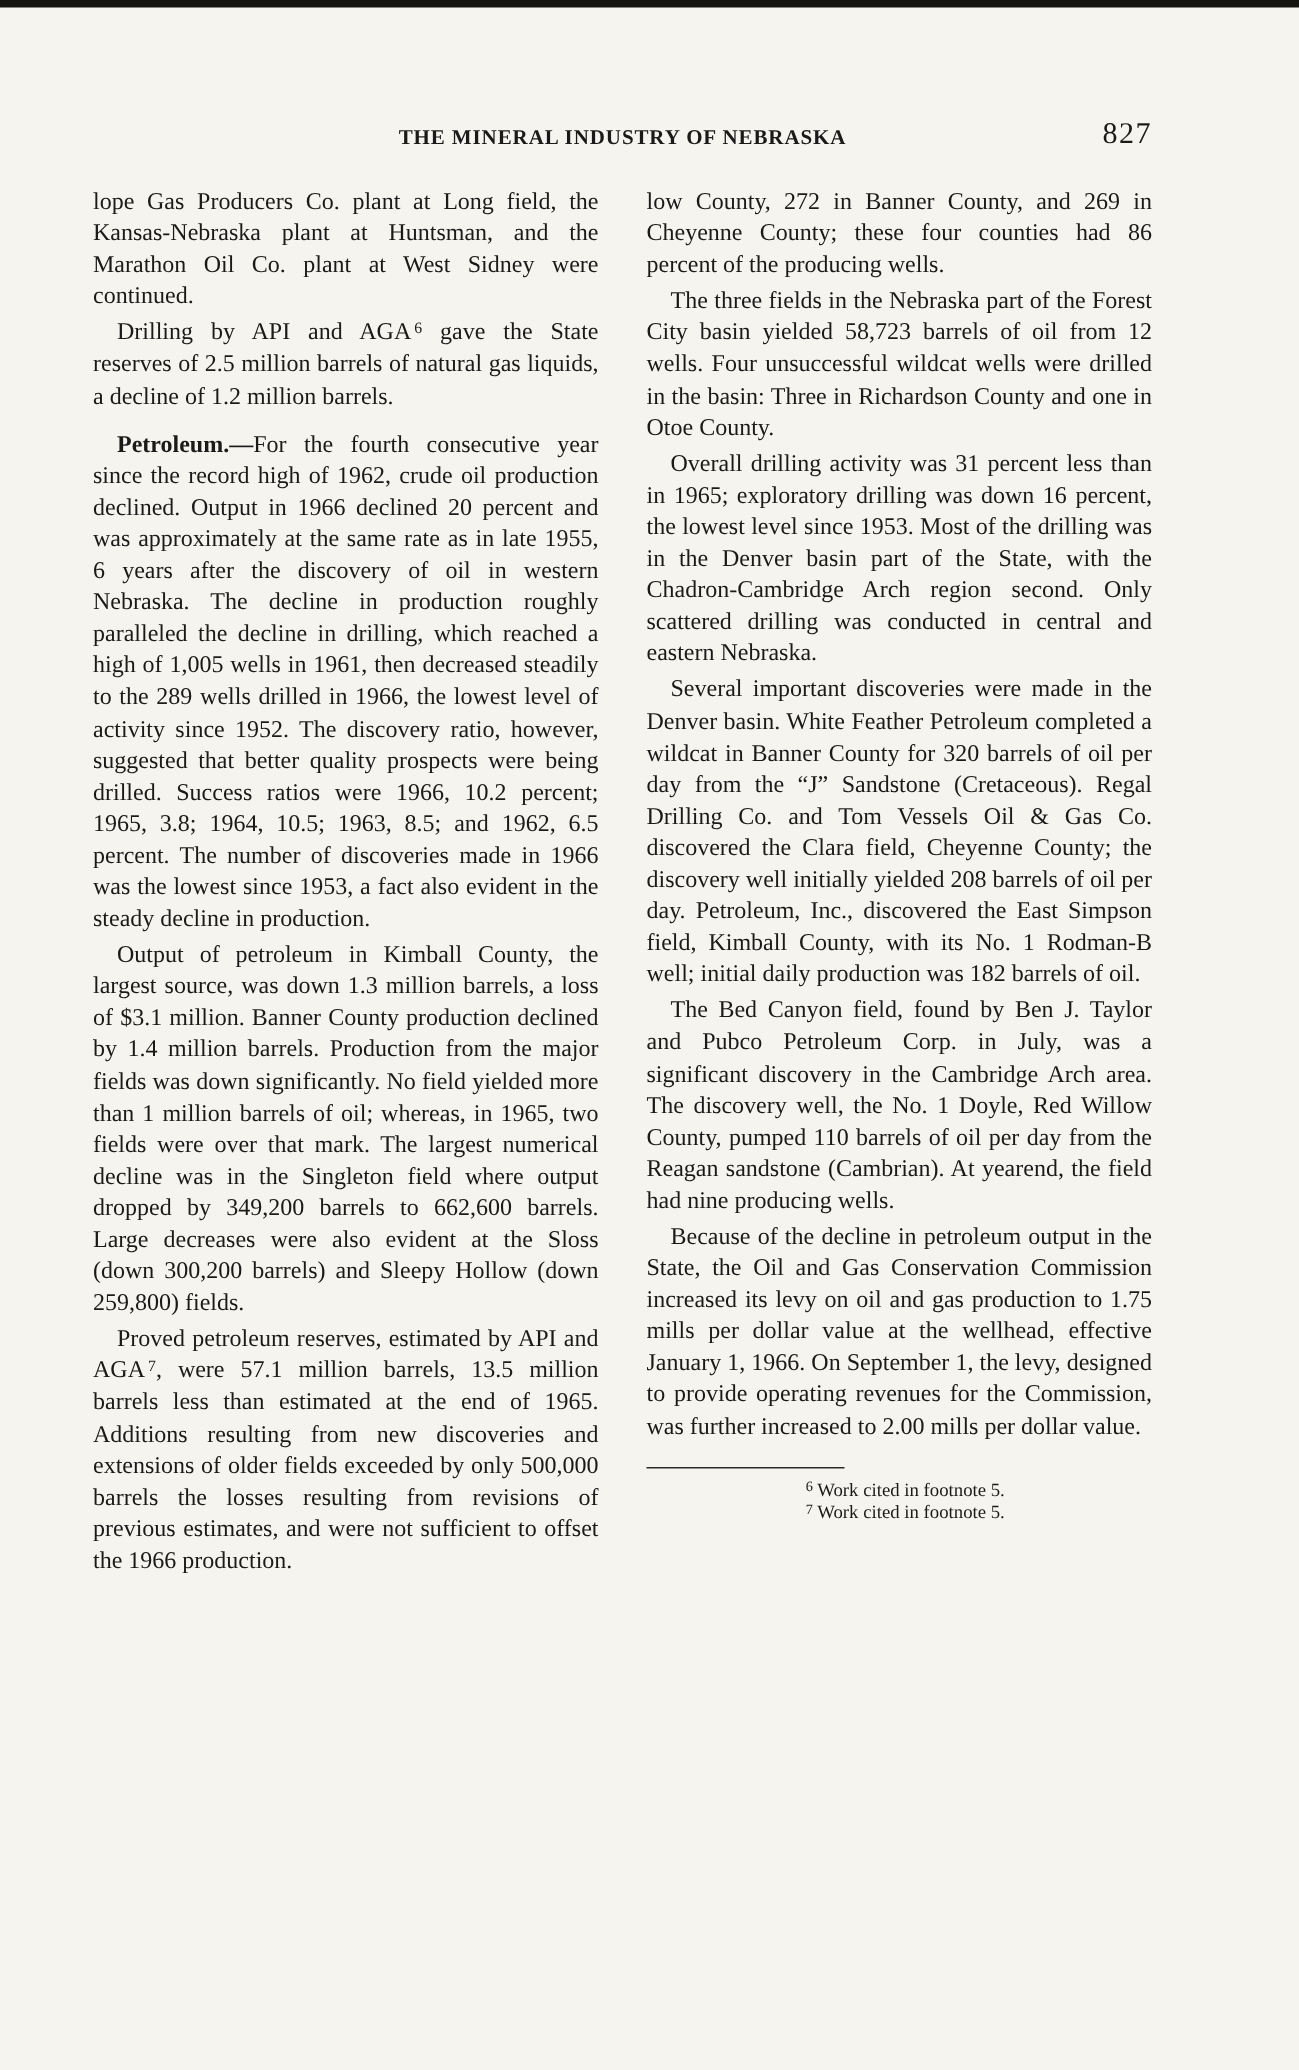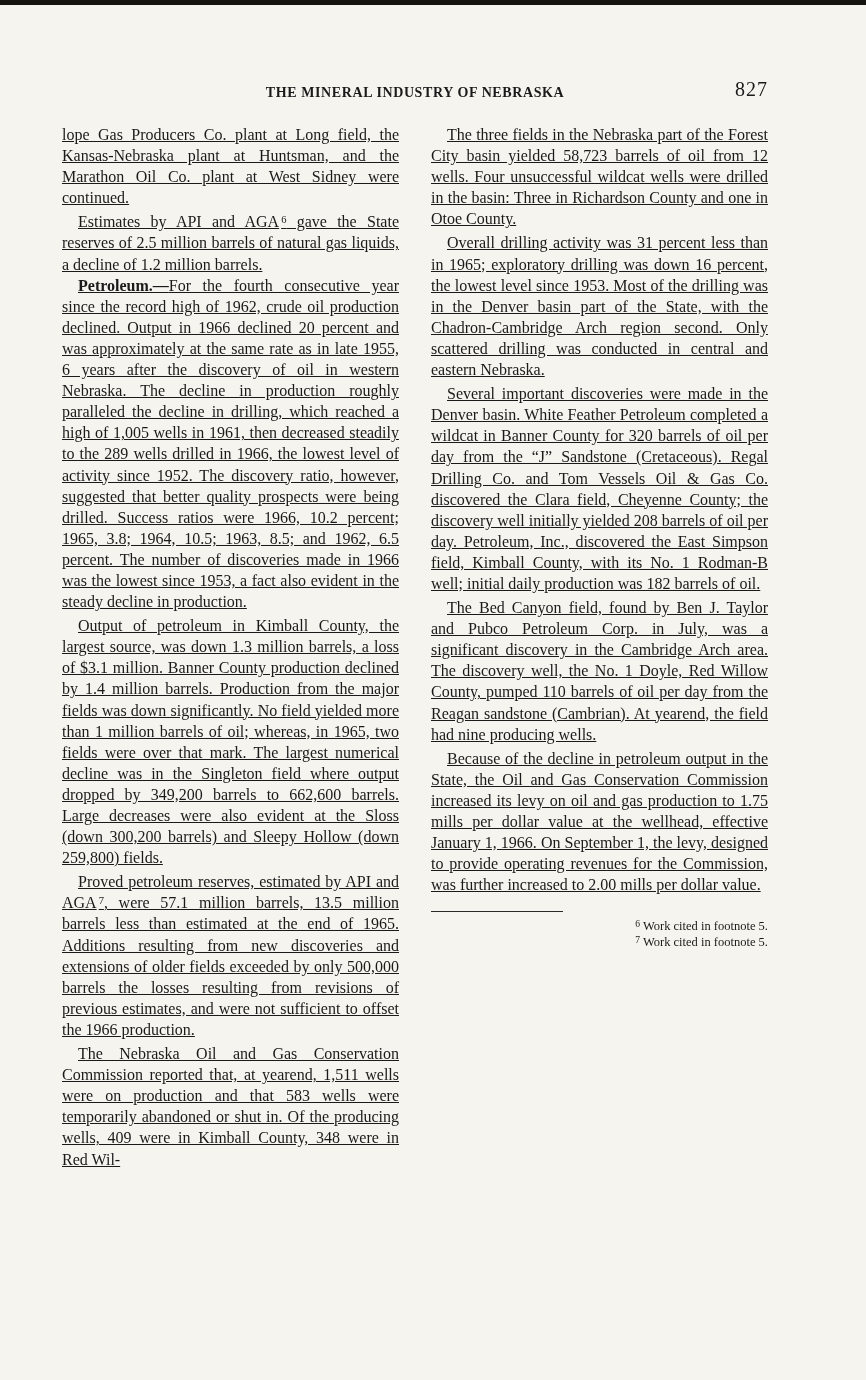--- a/index.html
+++ b/index.html
@@ -51,39 +51,39 @@
     width: 706px;
     display: flex;
     gap: 32px;
   }
   .column {
     width: 337px;
     font-size: 16px;
     line-height: 21.1px;
     text-align: justify;
   }
-  .column p { margin: 0; text-indent: 16px; text-decoration: underline; }
+  .column p { margin: 0; text-indent: 16px; }
   .column p.noindent { text-indent: 0; }
   .column p + p { margin-top: 3px; }
-  .column p.section-start { margin-top: 0; }
+  .column p.section-start { margin-top: 11px; }
 
   b.lead { font-weight: bold; }
 
   sup.fnref {
     font-size: 10.5px;
     line-height: 0;
     vertical-align: 4px;
     margin-left: 2px;
   }
 
   .footnotes {
     margin-top: 16px;
     font-size: 12.5px;
     line-height: 15.5px;
-    text-align: right;
+    text-align: center;
   }
   .fn-rule {
     width: 132px;
     border-top: 1px solid #2a2a2a;
     margin-bottom: 7px;
   }
   .footnote { padding-left: 8px; }
   .footnote sup.fnref {
     margin-left: 0;
     margin-right: 3px;
@@ -99,28 +99,28 @@
 
   <header class="page-header">
     <div class="running-title">THE MINERAL INDUSTRY OF NEBRASKA</div>
     <div class="page-number">827</div>
   </header>
 
   <main class="columns">
 
     <section class="column">
       <p class="noindent">lope Gas Producers Co. plant at Long field, the Kansas-Nebraska plant at Huntsman, and the Marathon Oil Co. plant at West Sidney were continued.</p>
-      <p><span>Estimates by API and AGA</span><sup class="fnref">6</sup><span> gave the State reserves of 2.5 million barrels of natural gas liquids, a decline of 1.2 million barrels.</span></p>
+      <p><span>Drilling by API and AGA</span><sup class="fnref">6</sup><span> gave the State reserves of 2.5 million barrels of natural gas liquids, a decline of 1.2 million barrels.</span></p>
       <p class="section-start"><b class="lead">Petroleum.—</b><span>For the fourth consecutive year since the record high of 1962, crude oil production declined. Output in 1966 declined 20 percent and was approximately at the same rate as in late 1955, 6 years after the discovery of oil in western Nebraska. The decline in production roughly paralleled the decline in drilling, which reached a high of 1,005 wells in 1961, then decreased steadily to the 289 wells drilled in 1966, the lowest level of activity since 1952. The discovery ratio, however, suggested that better quality prospects were being drilled. Success ratios were 1966, 10.2 percent; 1965, 3.8; 1964, 10.5; 1963, 8.5; and 1962, 6.5 percent. The number of discoveries made in 1966 was the lowest since 1953, a fact also evident in the steady decline in production.</span></p>
       <p>Output of petroleum in Kimball County, the largest source, was down 1.3 million barrels, a loss of $3.1 million. Banner County production declined by 1.4 million barrels. Production from the major fields was down significantly. No field yielded more than 1 million barrels of oil; whereas, in 1965, two fields were over that mark. The largest numerical decline was in the Singleton field where output dropped by 349,200 barrels to 662,600 barrels. Large decreases were also evident at the Sloss (down 300,200 barrels) and Sleepy Hollow (down 259,800) fields.</p>
       <p><span>Proved petroleum reserves, estimated by API and AGA</span><sup class="fnref">7</sup><span>, were 57.1 million barrels, 13.5 million barrels less than estimated at the end of 1965. Additions resulting from new discoveries and extensions of older fields exceeded by only 500,000 barrels the losses resulting from revisions of previous estimates, and were not sufficient to offset the 1966 production.</span></p>
-      <p>The Nebraska Oil and Gas Conservation Commission reported that, at yearend, 1,511 wells were on production and that 583 wells were temporarily abandoned or shut in. Of the producing wells, 409 were in Kimball County, 348 were in Red Wil-</p>
     </section>
 
     <section class="column">
+      <p class="noindent">low County, 272 in Banner County, and 269 in Cheyenne County; these four counties had 86 percent of the producing wells.</p>
       <p>The three fields in the Nebraska part of the Forest City basin yielded 58,723 barrels of oil from 12 wells. Four unsuccessful wildcat wells were drilled in the basin: Three in Richardson County and one in Otoe County.</p>
       <p>Overall drilling activity was 31 percent less than in 1965; exploratory drilling was down 16 percent, the lowest level since 1953. Most of the drilling was in the Denver basin part of the State, with the Chadron-Cambridge Arch region second. Only scattered drilling was conducted in central and eastern Nebraska.</p>
       <p>Several important discoveries were made in the Denver basin. White Feather Petroleum completed a wildcat in Banner County for 320 barrels of oil per day from the “J” Sandstone (Cretaceous). Regal Drilling Co. and Tom Vessels Oil &amp; Gas Co. discovered the Clara field, Cheyenne County; the discovery well initially yielded 208 barrels of oil per day. Petroleum, Inc., discovered the East Simpson field, Kimball County, with its No. 1 Rodman-B well; initial daily production was 182 barrels of oil.</p>
       <p>The Bed Canyon field, found by Ben J. Taylor and Pubco Petroleum Corp. in July, was a significant discovery in the Cambridge Arch area. The discovery well, the No. 1 Doyle, Red Willow County, pumped 110 barrels of oil per day from the Reagan sandstone (Cambrian). At yearend, the field had nine producing wells.</p>
       <p>Because of the decline in petroleum output in the State, the Oil and Gas Conservation Commission increased its levy on oil and gas production to 1.75 mills per dollar value at the wellhead, effective January 1, 1966. On September 1, the levy, designed to provide operating revenues for the Commission, was further increased to 2.00 mills per dollar value.</p>
 
       <div class="footnotes">
         <div class="fn-rule"></div>
         <div class="footnote"><sup class="fnref">6</sup><span>Work cited in footnote 5.</span></div>
         <div class="footnote"><sup class="fnref">7</sup><span>Work cited in footnote 5.</span></div>

